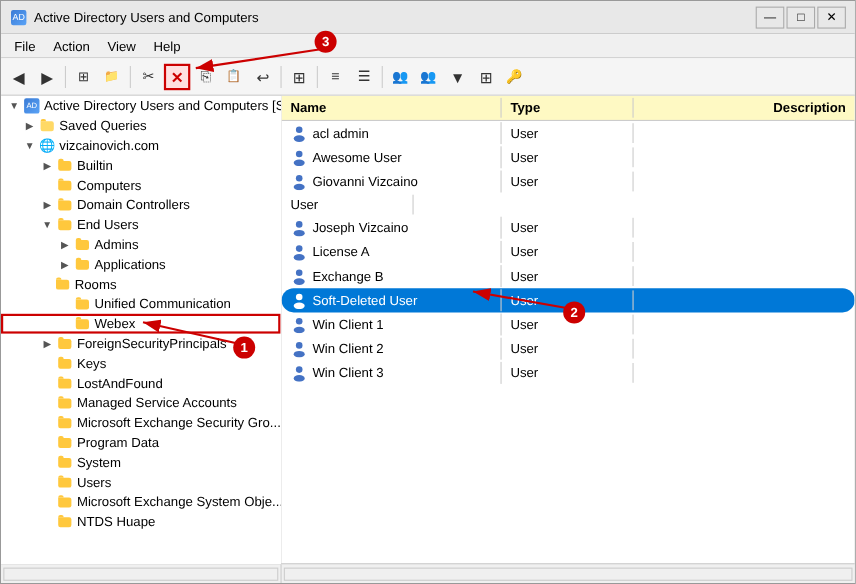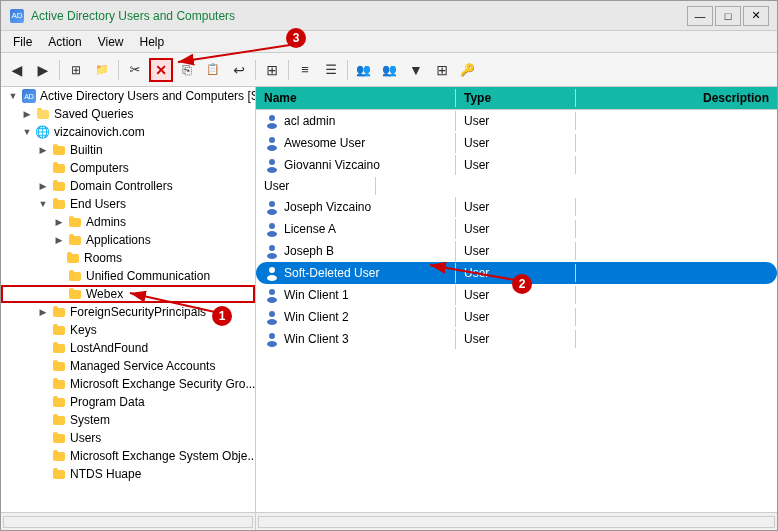--- a/index.html
+++ b/index.html
@@ -32,21 +32,21 @@
       width: 16px;
       height: 16px;
       margin-right: 6px;
       display: flex;
       align-items: center;
       justify-content: center;
     }
     .title-bar-text {
       flex: 1;
       font-size: 12px;
-      color: #15803d;
+      color: #000000;
     }
     .title-bar-controls {
       display: flex;
       gap: 2px;
     }
     .title-btn {
       width: 26px;
       height: 20px;
       background: #e8e8e8;
       border: 1px solid #aaa;
@@ -170,21 +170,21 @@
 
     
     .highlight-box {
       outline: 2px solid #cc0000;
       outline-offset: -2px;
     }
 
     
     .list-header {
       display: flex;
-      background: #14b8a6;
+      background: #fef9c3;
       border-bottom: 1px solid #ccc;
       font-size: 12px;
       font-weight: 600;
       padding: 2px 0;
       position: sticky;
       top: 0;
     }
     .col-name { width: 200px; padding: 2px 8px; border-right: 1px solid #ccc; }
     .col-type { width: 120px; padding: 2px 8px; border-right: 1px solid #ccc; }
     .col-desc { flex: 1; padding: 2px 8px; text-align: right; }
@@ -366,21 +366,21 @@
         </div>
 
         <div class="tree-item" style="padding-left:50px;">
           <div class="tree-toggle">▶</div>
           <div class="folder-icon">
             <div class="folder-small"></div>
           </div>
           <span class="tree-label">Applications</span>
         </div>
 
-        <div class="tree-item" style="padding-left:48px;text-align:center;">
+        <div class="tree-item" style="padding-left:32px;text-align:center;">
           <div class="tree-toggle" style="width:16px;"></div>
           <div class="folder-icon">
             <div class="folder-small"></div>
           </div>
           <span class="tree-label">Rooms</span>
         </div>
 
         <div class="tree-item" style="padding-left:50px;">
           <div class="tree-toggle" style="width:16px;"></div>
           <div class="folder-icon">
@@ -557,21 +557,21 @@
     <div class="col-desc"></div>
   </div>
             <div class="list-row">
     <div class="col-name">
       <div class="user-icon">
         <svg width="16" height="16" viewBox="0 0 16 16">
           <circle cx="8" cy="5" r="3" fill="#4472c4"></circle>
           <ellipse cx="8" cy="13" rx="5" ry="3" fill="#4472c4"></ellipse>
         </svg>
       </div>
-      <span>Joseph B</span>
+      <span>Exchange B</span>
     </div>
     <div class="col-type">User</div>
     <div class="col-desc"></div>
   </div>
             <div class="list-row selected">
     <div class="col-name">
       <div class="user-icon">
         <svg width="16" height="16" viewBox="0 0 16 16">
           <circle cx="8" cy="5" r="3" fill="#fff"></circle>
           <ellipse cx="8" cy="13" rx="5" ry="3" fill="#fff"></ellipse>

